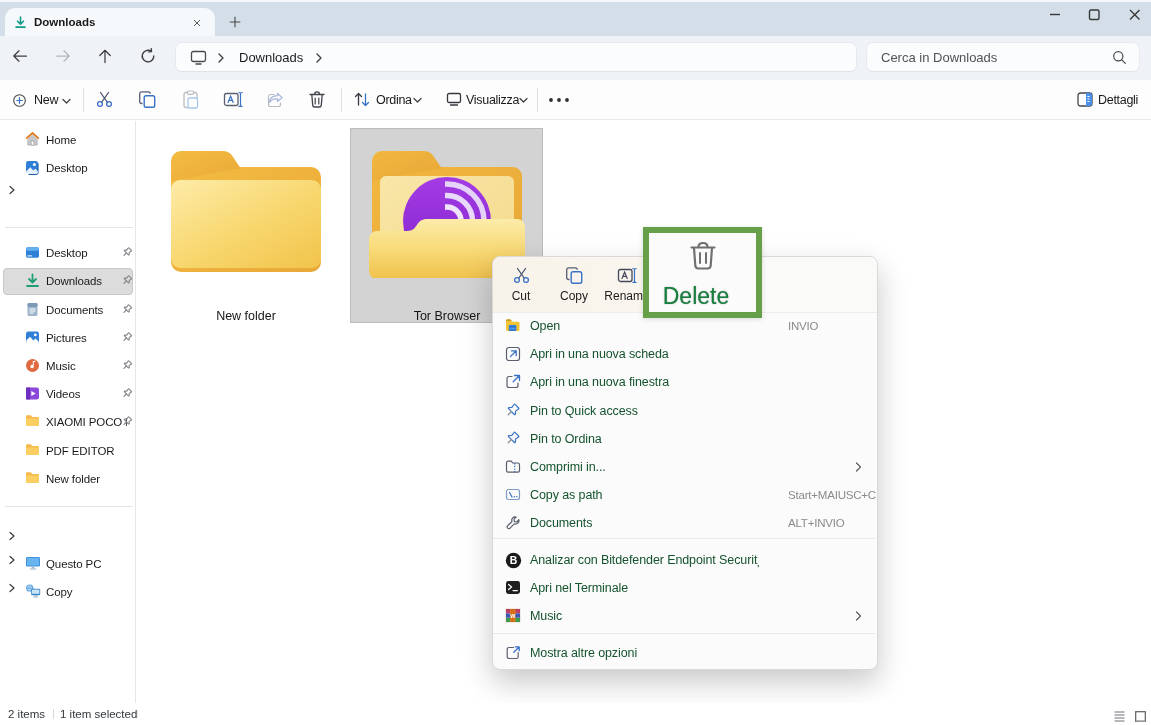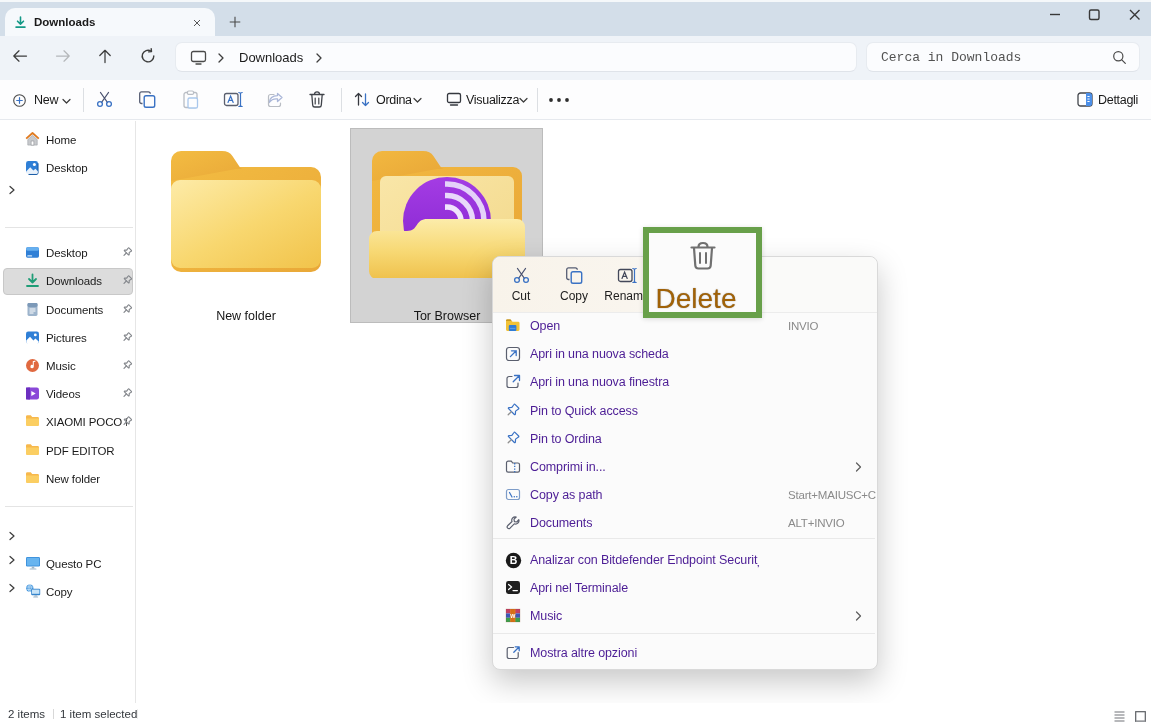--- a/index.html
+++ b/index.html
@@ -15,21 +15,21 @@
 #tabclose { left:186px; top:9px; width:12px; height:12px; }
 #newtab { left:229px; top:16px; width:12px; height:12px; }
 .wbtn { stroke:#383838; stroke-width:1.4; fill:none; }
 
 
 #navbar { left:0; top:36px; width:1151px; height:44px; background:#eff3f8; }
 .navicon { position:absolute; top:48px; }
 #addrbar { left:175px; top:42px; width:682px; height:30px; background:#fbfcfe; border:1px solid #e7ebf0; border-bottom-color:#dfe3e9; border-radius:7px; }
 #searchbar { left:866px; top:42px; width:274px; height:30px; background:#fbfcfe; border:1px solid #e7ebf0; border-bottom-color:#dfe3e9; border-radius:7px; }
 #addrbar .bc { position:absolute; top:7px; font-size:13px; color:#1b1b1b; }
-#searchbar .ph { position:absolute; left:14px; top:7px; font-size:13px; color:#525252;font-family:Liberation Mono, monospace; }
+#searchbar .ph { position:absolute; left:14px; top:7px; font-size:13px; color:#525252; }
 
 
 #toolbar { left:0; top:80px; width:1151px; height:40px; background:#fdfdfe; border-bottom:1px solid #e6e9ee; }
 .tsep { position:absolute; top:8px; width:1px; height:24px; background:#dcdfe3; }
 .tlabel { position:absolute; top:93px; font-size:12.5px; color:#191919; letter-spacing:-0.3px; }
 
 
 #sidebar { left:0; top:121px; width:136px; height:582px; background:#fff; border-right:1px solid #e6e6e6; }
 .sitem { position:absolute; left:0; width:136px; height:28px; font-size:11.5px; color:#1b1b1b; letter-spacing:-0.1px; }
 .sitem .lbl { position:absolute; left:46px; top:8px; white-space:nowrap; }
@@ -42,29 +42,29 @@
 
 #seltile { left:350px; top:128px; width:193px; height:195px; background:#d3d3d3; border:1px solid #bcbcbc; }
 .flabel { position:absolute; top:309px; font-size:12.5px; color:#161616; width:200px; text-align:center; }
 
 
 #cmenu { left:492px; top:256px; width:386px; height:414px; background:#fbfbfb; border:1px solid #d9d9d9; border-radius:8px; box-shadow:0 12px 30px rgba(0,0,0,.22); }
 #cstrip { position:absolute; left:0; top:0; width:384px; height:56px; border-radius:8px 8px 0 0; background:linear-gradient(90deg,#f8f3ea 0%,#f9f5ee 35%,#fafaf9 70%); border-bottom:1px solid #ececec; }
 .cbtn { position:absolute; top:10px; width:50px; text-align:center; font-size:12px; color:#1d1d1d; }
 .cbtn svg { display:block; margin:0 auto 4px; }
 .mi { position:absolute; left:0; width:384px; height:28px; }
-.mi .txt { position:absolute; left:38px; top:7px; font-size:12.5px; color:#4c1d95; letter-spacing:-0.1px; white-space:nowrap; }
+.mi .txt { position:absolute; left:38px; top:7px; font-size:12.5px; color:#14532d; letter-spacing:-0.1px; white-space:nowrap; }
 .mi .sc { position:absolute; left:296px; top:8px; font-size:11.5px; color:#8a8a8a; letter-spacing:-0.2px; }
 .mi .chev { position:absolute; left:362px; top:8px; }
 .mi svg.mic { position:absolute; left:13px; top:6px; }
 .msep { position:absolute; left:1px; width:382px; height:1px; background:#e9e9e9; }
 
 
 #greenbox { left:643px; top:227px; width:119px; height:91px; background:#fbfbfb; border:6px solid #68a04a; box-shadow:0 1px 5px rgba(0,0,0,.14); }
-#greenbox .dtxt { position:absolute; left:0; top:50px; width:94px; text-align:center; font-size:28px; color:#a16207; text-shadow:0 0 1.2px rgba(95,95,95,.7); filter:blur(.25px); }
+#greenbox .dtxt { position:absolute; left:0; top:50px; width:94px; text-align:center; font-size:23px; color:#15803d; text-shadow:0 0 1.2px rgba(95,95,95,.7); filter:blur(.25px); }
 
 
 #statusbar { left:0; top:703px; width:1151px; height:22px; background:#fff; font-size:11.5px; color:#33373c;text-align:center; }
 </style>
 </head>
 <body>
 
 <div id="titlebar" class="abs">
     <div class="topline"></div>
   </div>

